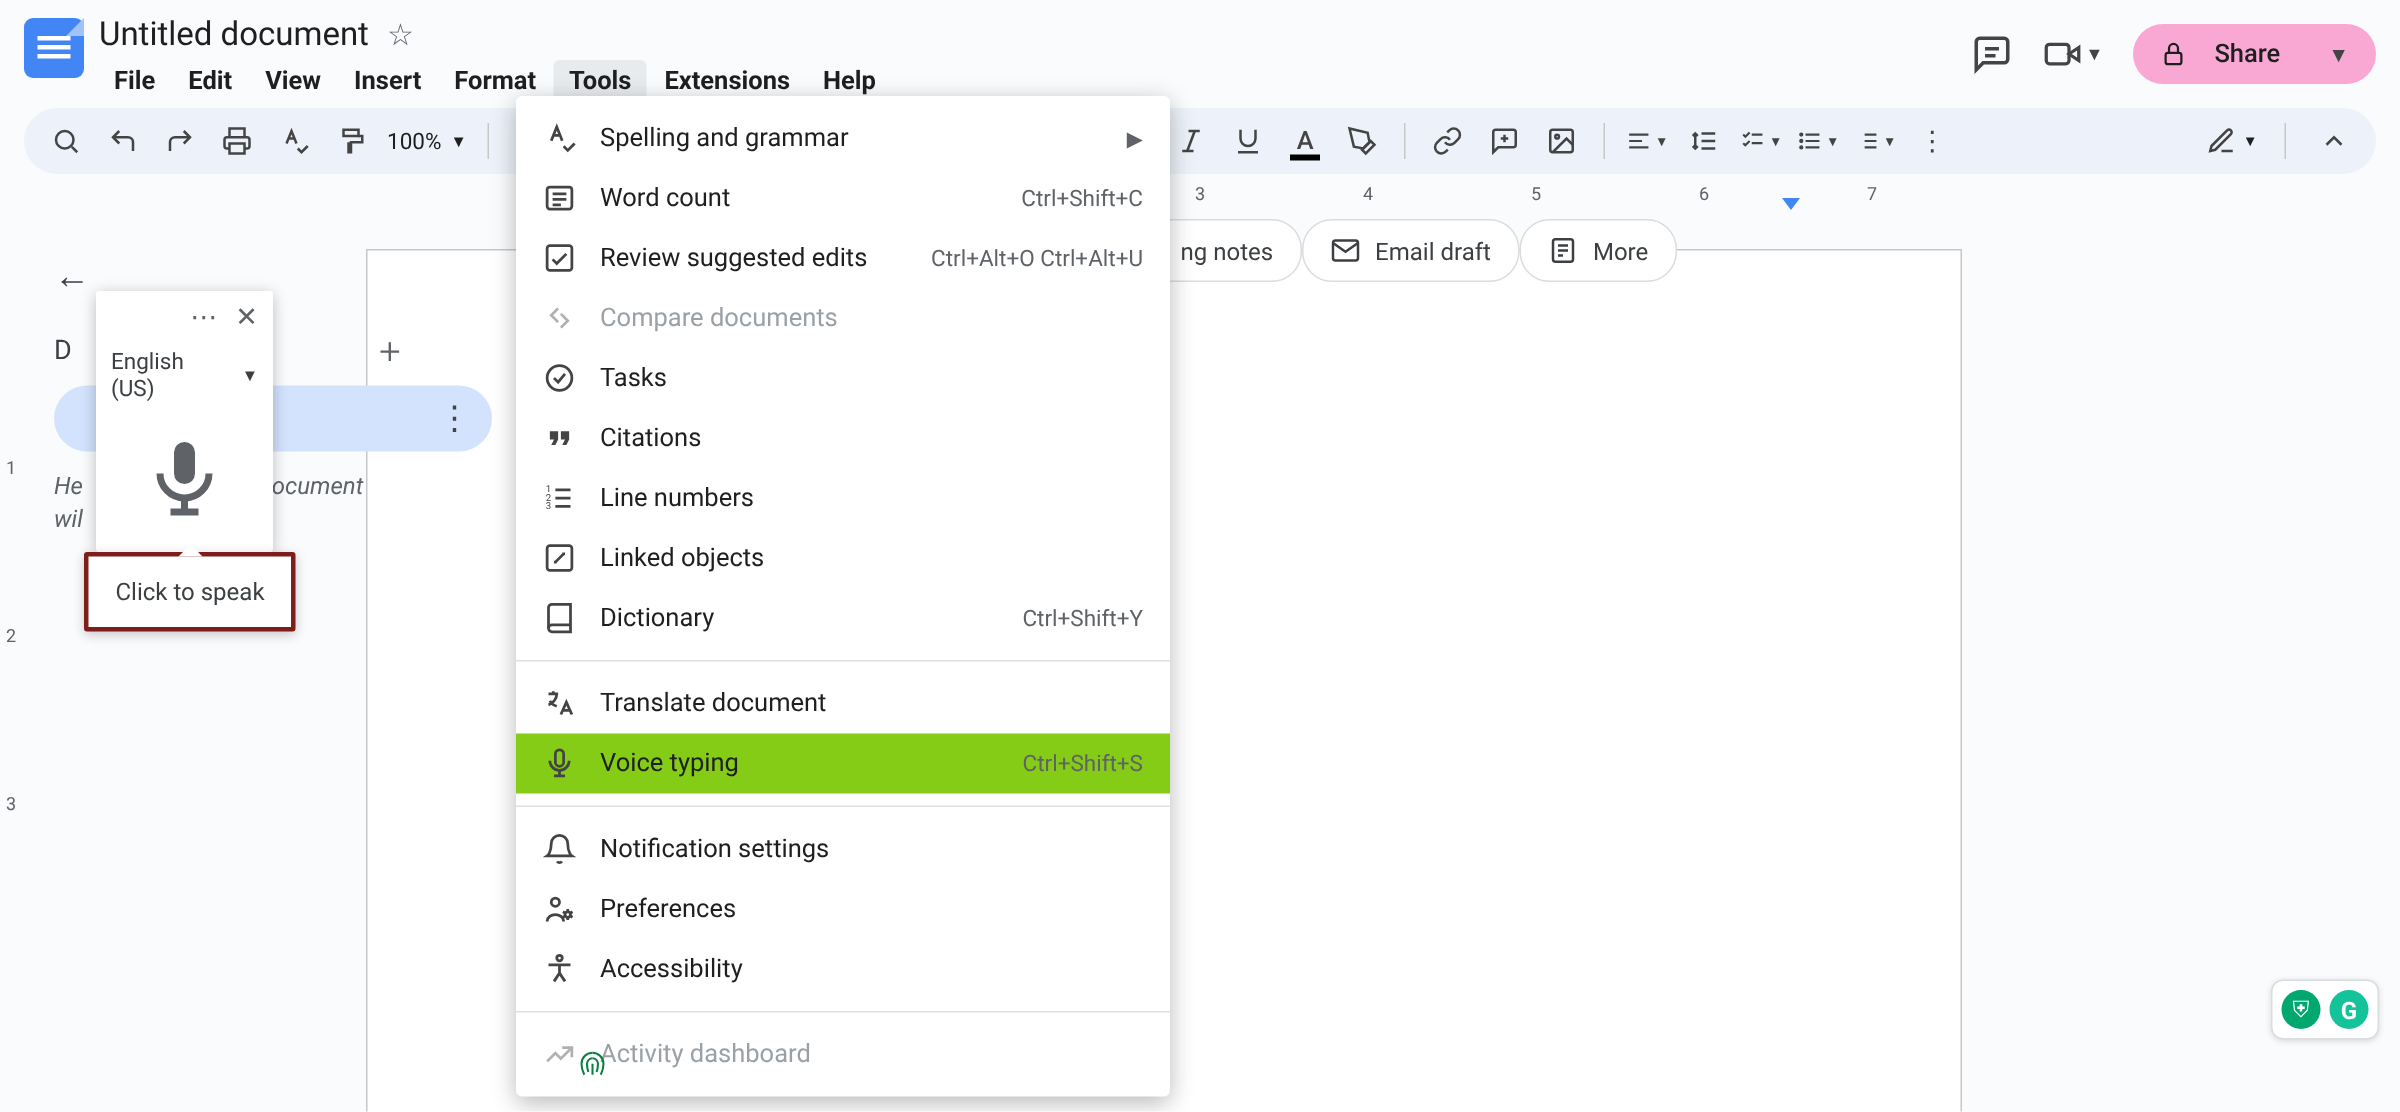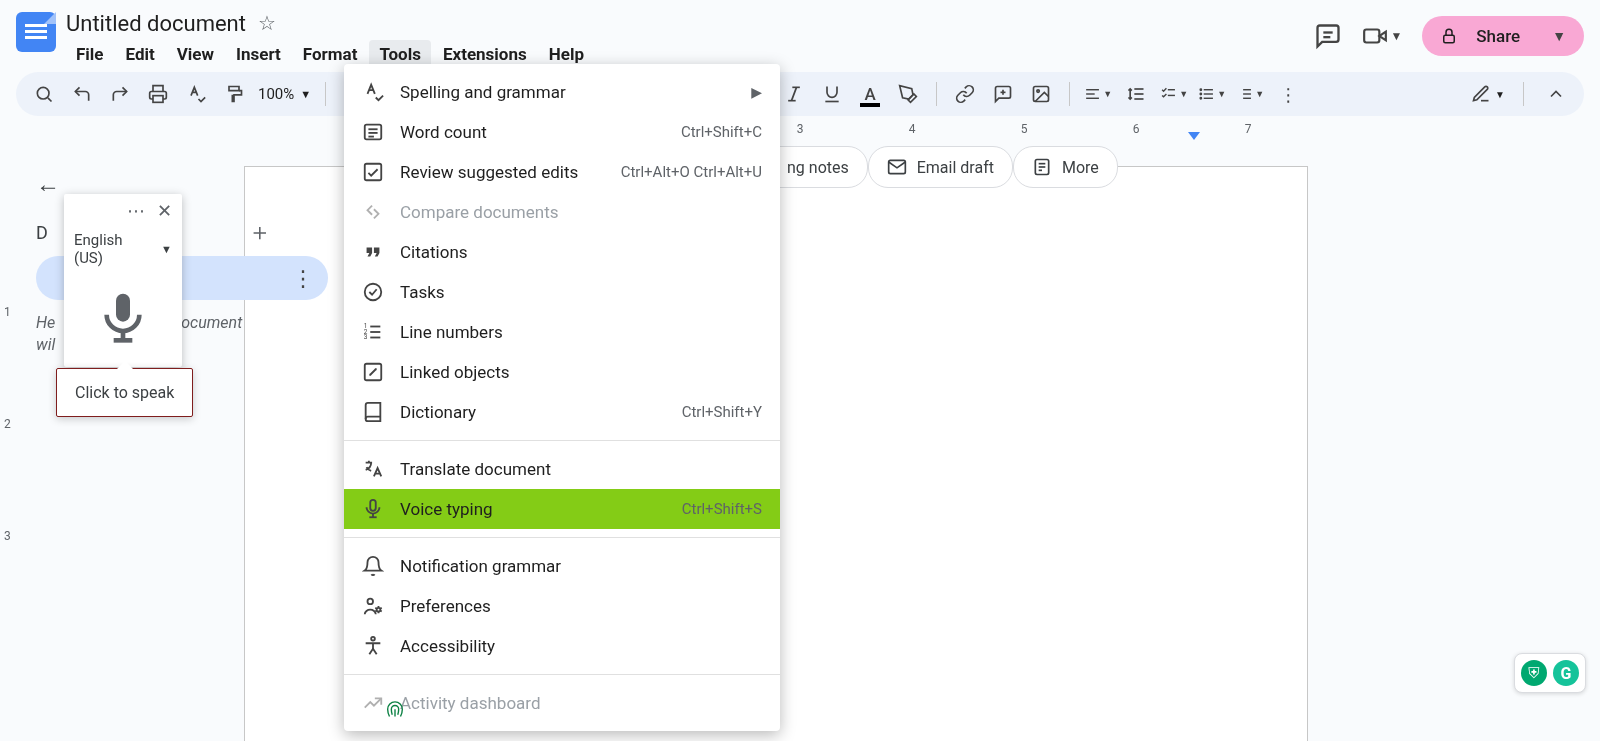--- a/index.html
+++ b/index.html
@@ -62,21 +62,21 @@
   .summary-pill .dots { font-size:22px; color:#444; cursor:pointer;}
   .outline-help { margin-top:12px; font-size:16px; color:#5f6368; font-style:italic; line-height:1.4; width:250px;}
 
   
   .voice-widget { position:absolute; left:64px; top:194px; width:118px; background:#fff; box-shadow:0 2px 10px rgba(0,0,0,.25); border-radius:2px; z-index:60;}
   .vw-top { display:flex; justify-content:flex-end; gap:12px; padding:6px 10px; color:#5f6368;}
   .vw-top span{cursor:pointer; font-size:18px;}
   .vw-lang { display:flex; align-items:center; gap:23px; padding:4px 10px; font-size:15px; color:#3c4043; cursor:pointer;}
   .vw-mic { display:flex; justify-content:center; padding:18px 0 22px 0;}
   .vw-mic svg { width:56px; height:56px; fill:#5f6368;}
-  .speak-tip { position:absolute; left:56px; top:368px; background:#fff; border:1px solid #7f1d1d; box-shadow:0 2px 8px rgba(0,0,0,.2); padding:14px 18px; font-size:16px; color:#3c4043; z-index:60; border-radius:2px;}
+  .speak-tip { position:absolute; left:56px; top:368px; background:#fff; border:3px solid #7f1d1d; box-shadow:0 2px 8px rgba(0,0,0,.2); padding:14px 18px; font-size:16px; color:#3c4043; z-index:60; border-radius:2px;}
   .speak-tip::before { content:""; position:absolute; top:-8px; left:60px; width:0; height:0; border-left:8px solid transparent; border-right:8px solid transparent; border-bottom:8px solid #fff;}
 
   
   .menu { position:absolute; left:344px; top:64px; width:436px; background:#fff; border-radius:4px; box-shadow:0 4px 16px rgba(0,0,0,.28); padding:8px 0; z-index:100;}
   .mitem { display:flex; align-items:center; padding:9px 18px; font-size:17px; color:#1f1f1f; cursor:pointer; gap:16px;}
   .mitem:hover, .mitem.hovered { background:#84cc16;}
   .mitem.disabled { color:#9aa0a6; cursor:default;}
   .mitem .micon { width:22px; height:22px; flex-shrink:0; color:#444;}
   .mitem.disabled .micon{ color:#b0b0b0;}
   .mitem .mshortcut { margin-left:auto; color:#5f6368; font-size:15px;}
@@ -399,31 +399,31 @@
       <span class="mshortcut">Ctrl+Alt+O Ctrl+Alt+U</span>
     </div>
     <div class="mitem disabled">
       <span class="micon"><svg viewBox="0 0 24 24" fill="none" stroke="currentColor" stroke-width="2">
           <polyline points="11 5 6 10 11 15"></polyline>
           <polyline points="13 19 18 14 13 9"></polyline>
         </svg></span>
       <span>Compare documents</span>
     </div>
     <div class="mitem">
+      <span class="micon"><svg viewBox="0 0 24 24" fill="none" stroke="currentColor" stroke-width="2">
+          <circle cx="12" cy="12" r="9"></circle>
+          <polyline points="8 12 11 15 16 9"></polyline>
+        </svg></span>
+      <span>Tasks</span>
+    </div>
+    <div class="mitem">
       <span class="micon"><svg viewBox="0 0 24 24" fill="currentColor">
           <path d="M6 17h3l2-4V7H5v6h3zm8 0h3l2-4V7h-6v6h3z"></path>
         </svg></span>
       <span>Citations</span>
-    </div>
-    <div class="mitem">
-      <span class="micon"><svg viewBox="0 0 24 24" fill="none" stroke="currentColor" stroke-width="2">
-          <circle cx="12" cy="12" r="9"></circle>
-          <polyline points="8 12 11 15 16 9"></polyline>
-        </svg></span>
-      <span>Tasks</span>
     </div>
     <div class="mitem">
       <span class="micon"><svg viewBox="0 0 24 24" fill="none" stroke="currentColor" stroke-width="2">
           <line x1="9" y1="6" x2="20" y2="6"></line>
           <line x1="9" y1="12" x2="20" y2="12"></line>
           <line x1="9" y1="18" x2="20" y2="18"></line>
           <text x="2" y="8" font-size="7" fill="currentColor" stroke="none">1</text>
           <text x="2" y="14" font-size="7" fill="currentColor" stroke="none">2</text>
           <text x="2" y="20" font-size="7" fill="currentColor" stroke="none">3</text>
         </svg></span>
@@ -461,21 +461,21 @@
         </svg></span>
       <span>Voice typing</span>
       <span class="mshortcut">Ctrl+Shift+S</span>
     </div>
     <div class="mdiv"></div>
     <div class="mitem">
       <span class="micon"><svg viewBox="0 0 24 24" fill="none" stroke="currentColor" stroke-width="2">
           <path d="M18 8a6 6 0 0 0-12 0c0 7-3 9-3 9h18s-3-2-3-9"></path>
           <path d="M13.73 21a2 2 0 0 1-3.46 0"></path>
         </svg></span>
-      <span>Notification grammar</span>
+      <span>Notification settings</span>
     </div>
     <div class="mitem">
       <span class="micon"><svg viewBox="0 0 24 24" fill="none" stroke="currentColor" stroke-width="2">
           <circle cx="9" cy="7" r="3"></circle>
           <path d="M3 21c0-3 3-5 6-5s6 2 6 5"></path>
           <circle cx="18" cy="16" r="2"></circle>
           <path d="M18 12v2M18 18v2M14.5 14l1.7 1M19.8 17l1.7 1M14.5 18l1.7-1M19.8 15l1.7-1"></path>
         </svg></span>
       <span>Preferences</span>
     </div>

